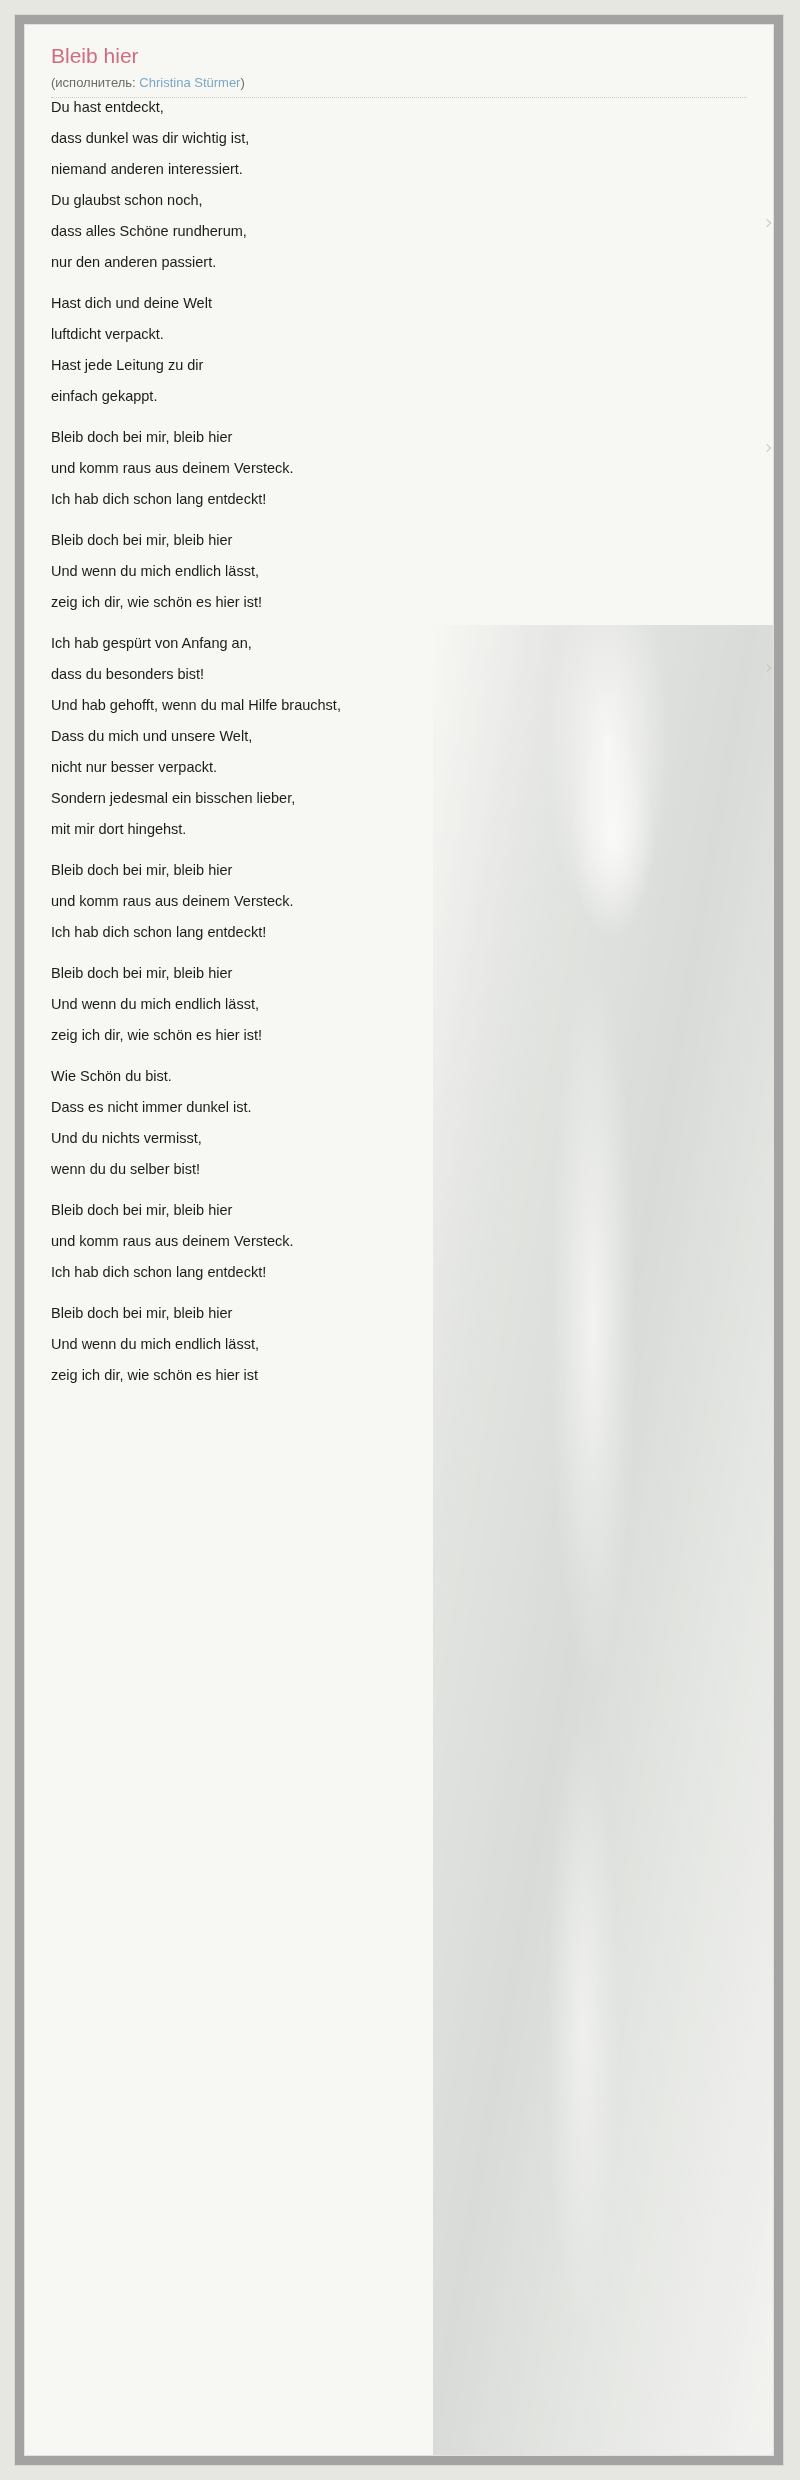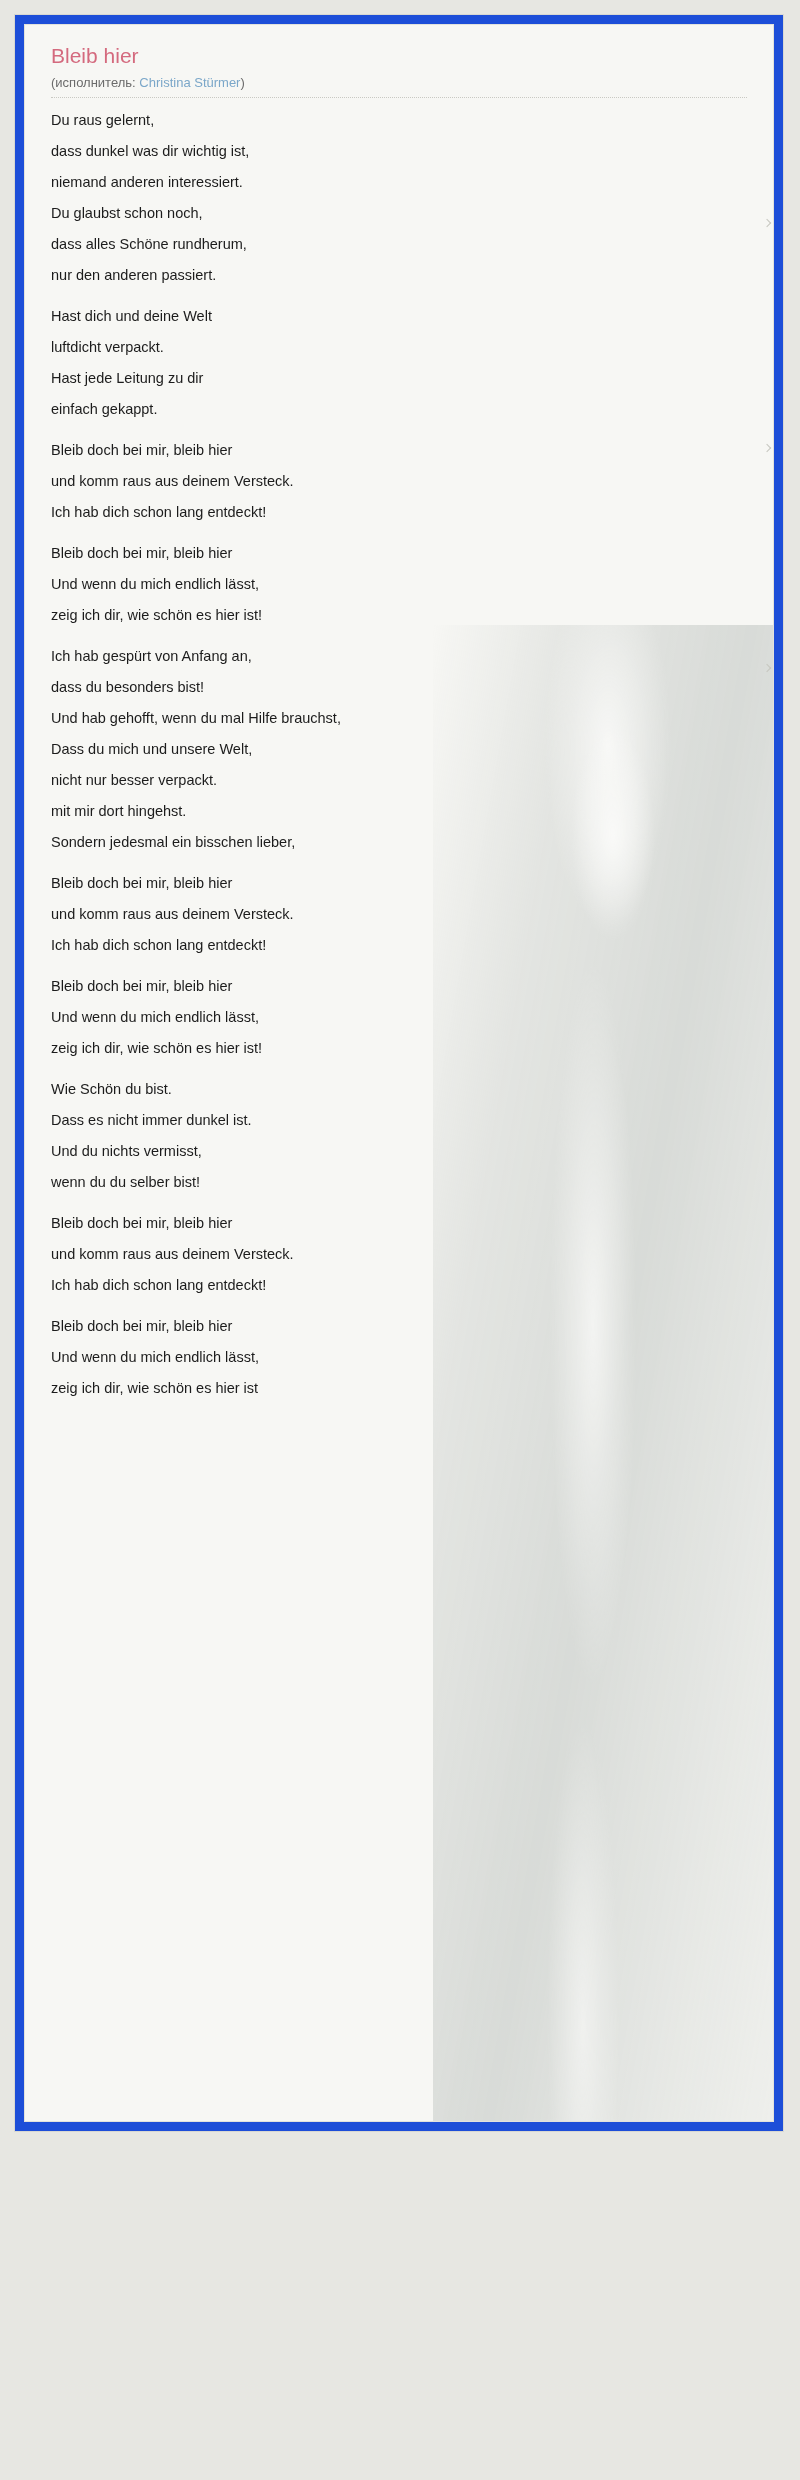--- a/index.html
+++ b/index.html
@@ -14,22 +14,22 @@
     position: relative;
     overflow: hidden;
   }
 
   
   .page-frame {
     position: absolute;
     left: 14px;
     top: 14px;
     width: 770px;
-    height: 2118px;
-    background: #1d4ed8;
+    height: 2452px;
+    background: #a3a3a3;
     border: 1px solid #d8d8d2;
     box-sizing: border-box;
     overflow: hidden;
   }
   
   .paper {
     position: absolute;
     left: 9px;
     top: 9px;
     right: 9px;
@@ -77,21 +77,20 @@
     font-size: 21px;
     line-height: 26px;
     margin: 0 0 6px 0;
     font-weight: normal;
   }
   .performer-line {
     font-size: 13px;
     color: #6b6b6b;
     padding-bottom: 7px;
     border-bottom: 1px dotted #c9c9c3;
-    margin-bottom: 13px;
   }
   .performer-line .label { color: #6b6b6b; }
   .performer-link {
     color: #7ba7c9;
     text-decoration: none;
   }
 
   .lyrics {
     font-size: 14.5px;
     line-height: 19px;
@@ -126,21 +125,21 @@
     <div class="content">
       <h1 class="song-title">Bleib hier</h1>
 
       <div class="performer-line">
         <span class="label">(исполнитель:</span>
         <a class="performer-link" href="#">Christina Stürmer</a><span>)</span>
       </div>
 
       <div class="lyrics" id="lyrics-body">
           <div class="stanza">
-            <p class="lyric-line">Du raus gelernt,</p>
+            <p class="lyric-line">Du hast entdeckt,</p>
             <p class="lyric-line">dass dunkel was dir wichtig ist,</p>
             <p class="lyric-line">niemand anderen interessiert.</p>
             <p class="lyric-line">Du glaubst schon noch,</p>
             <p class="lyric-line">dass alles Schöne rundherum,</p>
             <p class="lyric-line">nur den anderen passiert.</p>
           </div>
           <div class="stanza">
             <p class="lyric-line">Hast dich und deine Welt</p>
             <p class="lyric-line">luftdicht verpackt.</p>
             <p class="lyric-line">Hast jede Leitung zu dir</p>
@@ -155,22 +154,22 @@
             <p class="lyric-line">Bleib doch bei mir, bleib hier</p>
             <p class="lyric-line">Und wenn du mich endlich lässt,</p>
             <p class="lyric-line">zeig ich dir, wie schön es hier ist!</p>
           </div>
           <div class="stanza">
             <p class="lyric-line">Ich hab gespürt von Anfang an,</p>
             <p class="lyric-line">dass du besonders bist!</p>
             <p class="lyric-line">Und hab gehofft, wenn du mal Hilfe brauchst,</p>
             <p class="lyric-line">Dass du mich und unsere Welt,</p>
             <p class="lyric-line">nicht nur besser verpackt.</p>
+            <p class="lyric-line">Sondern jedesmal ein bisschen lieber,</p>
             <p class="lyric-line">mit mir dort hingehst.</p>
-            <p class="lyric-line">Sondern jedesmal ein bisschen lieber,</p>
           </div>
           <div class="stanza">
             <p class="lyric-line">Bleib doch bei mir, bleib hier</p>
             <p class="lyric-line">und komm raus aus deinem Versteck.</p>
             <p class="lyric-line">Ich hab dich schon lang entdeckt!</p>
           </div>
           <div class="stanza">
             <p class="lyric-line">Bleib doch bei mir, bleib hier</p>
             <p class="lyric-line">Und wenn du mich endlich lässt,</p>
             <p class="lyric-line">zeig ich dir, wie schön es hier ist!</p>

